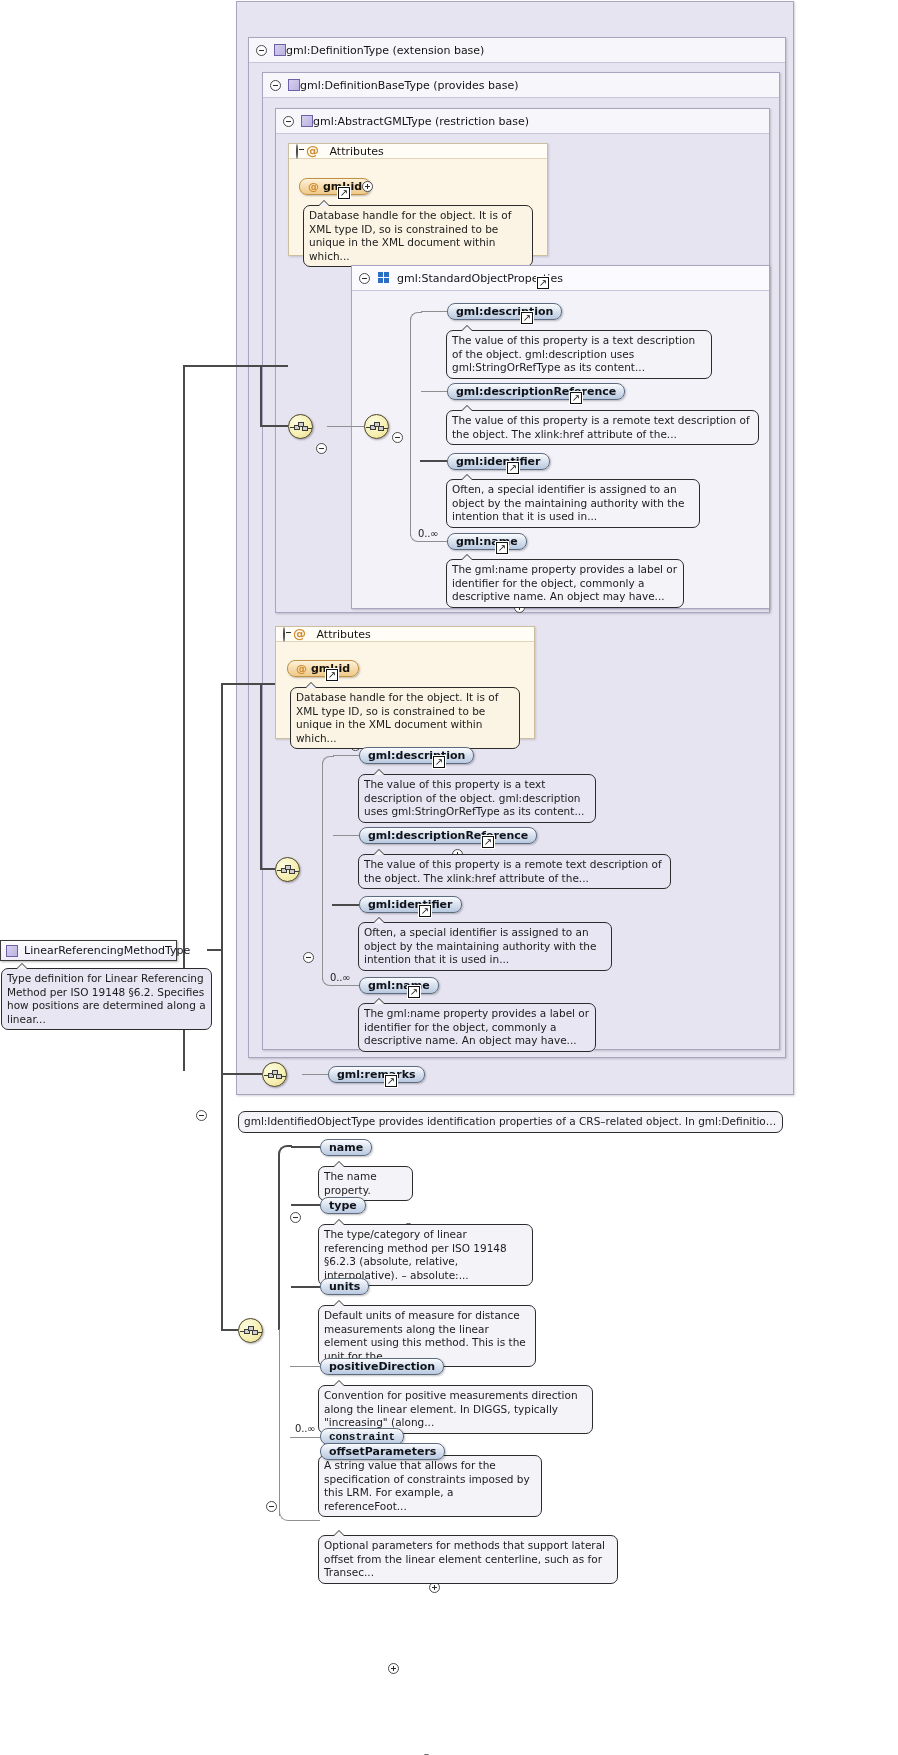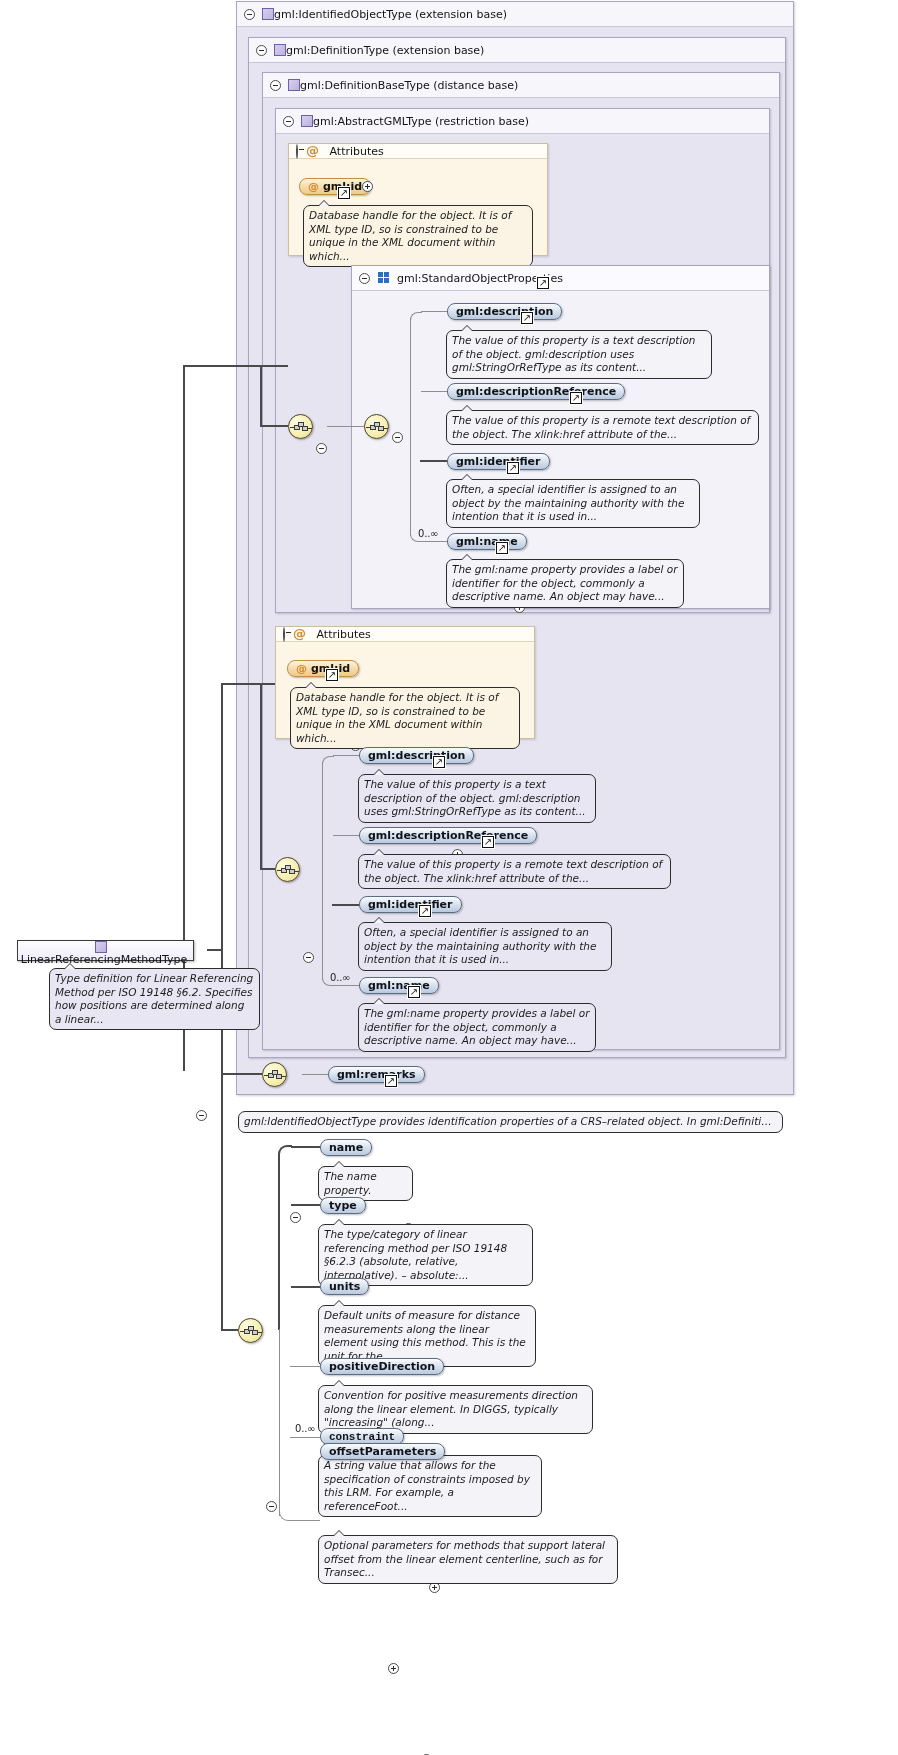--- a/index.html
+++ b/index.html
@@ -136,21 +136,21 @@
   .seqnode .g s:nth-child(5){ left:14px; top:6px; width:4px; }
 
   
   .note {
     position:absolute;
     border:1px solid #2c2c2c;
     border-radius:7px;
     background:#f4f3f8;
     padding:3px 5px 3px 5px;
     font-size:10.5px; line-height:13.5px; color:#1b1b1b;
-    font-weight:normal; white-space:pre-line;font-style:italic;
+    font-weight:normal; white-space:pre-line;
   }
   .note::before {
     content:""; position:absolute; left:14px; top:-6px;
     width:0; height:0;
     border-left:6px solid transparent; border-right:6px solid transparent;
     border-bottom:6px solid #2c2c2c;
   }
   .note::after {
     content:""; position:absolute; left:15px; top:-5px;
     width:0; height:0;
@@ -168,41 +168,36 @@
 
   .card {
     position:absolute; font-size:10px; color:#1b1b1b; font-weight:normal;
     white-space:nowrap; letter-spacing:-0.2px;
   }
 </style>
 </head>
 <body>
 
 <div class="panel" style="left:236px; top:1px; width:558px; height:1094px;">
-  <div class="panel-head" style="padding-left:7px;">
-    <span class="circbtn"></span>
-    <span class="typeicon" style="margin-left:7px;"></span>
-    <span class="ptitle">gml:IdentifiedObjectType (extension base)</span>
-  </div>
   <div class="panel-body"></div>
 </div>
 
 <div class="panel" style="left:248px; top:37px; width:538px; height:1021px;">
   <div class="panel-head" style="padding-left:7px;">
     <span class="circbtn"></span>
     <span class="typeicon" style="margin-left:7px;"></span>
     <span class="ptitle">gml:DefinitionType (extension base)</span>
   </div>
 </div>
 
 <div class="panel" style="left:262px; top:72px; width:518px; height:978px;">
   <div class="panel-head" style="padding-left:7px;">
     <span class="circbtn"></span>
     <span class="typeicon" style="margin-left:7px;"></span>
-    <span class="ptitle">gml:DefinitionBaseType (distance base)</span>
+    <span class="ptitle">gml:DefinitionBaseType (provides base)</span>
   </div>
 </div>
 
 <div class="panel" style="left:275px; top:108px; width:495px; height:505px;">
   <div class="panel-head" style="padding-left:7px;">
     <span class="circbtn"></span>
     <span class="typeicon" style="margin-left:7px;"></span>
     <span class="ptitle">gml:AbstractGMLType (restriction base)</span>
   </div>
 </div>
@@ -381,28 +376,28 @@
 <div class="ln thick" style="left:222px; top:1073px; width:40px; height:2px;"></div>
 <div class="ln" style="left:302px; top:1074px; width:26px; height:1px;"></div>
 <div class="node" style="left:328px; top:1066px;">
   <span>gml:remarks</span>
 </div>
 <div class="extref" style="left:385px; top:1075px;">↗</div>
 <div class="circbtn plus" style="left:403px; top:1069px;"></div>
 
 <div class="note" style="left:238px; top:1111px; width:545px; white-space:nowrap; overflow:hidden; text-overflow:ellipsis;">gml:IdentifiedObjectType provides identification properties of a CRS–related object. In gml:DefinitionType, the...</div>
 
-<div class="node rootbox" style="left:17px; top:940px; width:177px;flex-direction:column;">
+<div class="node rootbox" style="left:0; top:940px; width:177px;">
   <span class="typeicon"></span>
   <span>LinearReferencingMethodType</span>
 </div>
 <div class="circbtn" style="left:196px; top:945px;"></div>
 <div class="ln thick" style="left:207px; top:949px; width:15px; height:2px;"></div>
 <div class="ln thick" style="left:221px; top:683px; width:2px; height:648px;"></div>
-<div class="note onlav" style="left:1px; top:968px; width:211px;margin-left:48px;">Type definition for Linear Referencing Method per ISO 19148 §6.2. Specifies how positions are determined along a linear...</div>
+<div class="note onlav" style="left:1px; top:968px; width:211px;">Type definition for Linear Referencing Method per ISO 19148 §6.2. Specifies how positions are determined along a linear...</div>
 
 <div class="seqnode" style="left:238px; top:1318px;">
   <span class="g">
       <b></b>
       <b></b>
       <b></b>
       <s></s>
       <s></s>
     </span>
 </div>

